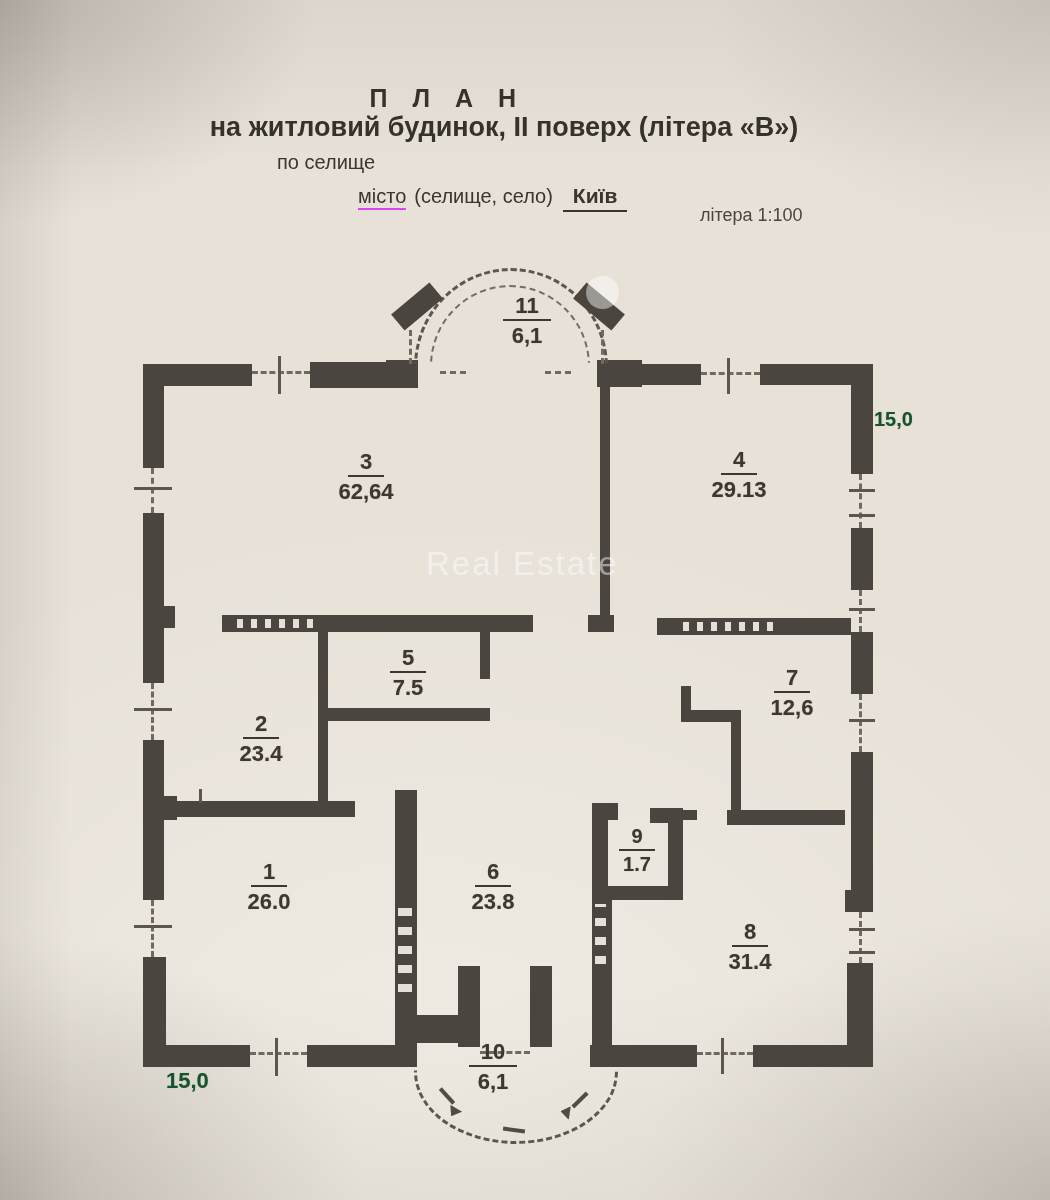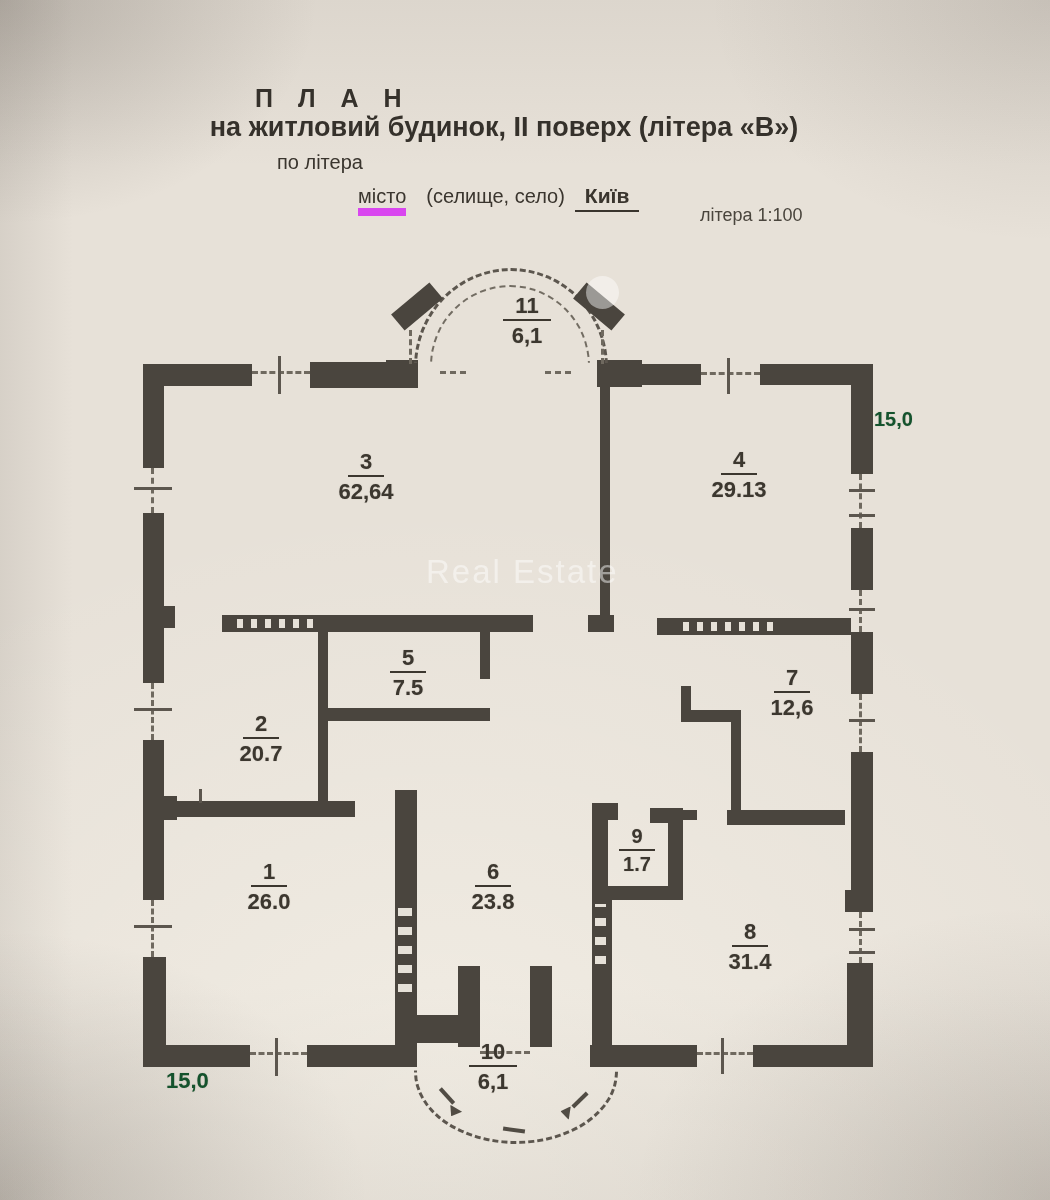--- a/index.html
+++ b/index.html
@@ -32,53 +32,53 @@
   .adash{position:absolute;background:#514c44}
   .tri{position:absolute;width:13px;height:11px;background:#514c44;clip-path:polygon(0 0,100% 40%,25% 100%)}
   
   .rlabel{position:absolute;width:90px;text-align:center;font-weight:bold;font-size:22px;color:#3c372f;
           text-shadow:0 0 1px rgba(60,55,47,.35);line-height:1.05}
   .rnum{display:inline-block;padding:0 12px 2px;border-bottom:2.5px solid #3c372f}
   .rarea{margin-top:3px}
   .rsmall{font-size:20px}
   .dim{position:absolute;font-weight:bold;color:#14532d;text-shadow:0 0 1px rgba(60,55,47,.3)}
   
-  .h-title{position:absolute;left:255px;top:84px;width:270px;text-align:left;
+  .h-title{position:absolute;left:255px;top:84px;width:270px;text-align:right;
            font-size:25px;font-weight:bold;letter-spacing:9px;color:#35312b}
   .h-sub{position:absolute;left:148px;top:112px;width:712px;text-align:center;
          font-size:27px;font-weight:bold;color:#35312b}
   .h-row{position:absolute;display:flex;align-items:baseline;color:#3a352e}
   .h-street{left:277px;top:151px}
   .h-city{left:358px;top:184px}
   .h-plain{font-size:20px}
-  .h-under{border-bottom:8px solid #d946ef}
+  .h-under{border-bottom:2px solid #d946ef}
   .h-street-val{font-size:22px;font-weight:bold;margin-left:12px;padding:0 14px 2px;border-bottom:2.5px solid #3a352e}
   .h-city-val{font-size:21px;font-weight:bold;margin-left:10px;padding:0 10px 2px;border-bottom:2.5px solid #3a352e}
   .h-scale{position:absolute;left:700px;top:205px;font-size:18px;color:#4a453d}
   
   .wm{position:absolute;left:424px;top:543px;pointer-events:none}
   .wm-axis{font-size:63px;font-weight:800;letter-spacing:5px;color:rgba(255,255,255,.72);
            font-family:"DejaVu Sans",sans-serif;line-height:1}
-  .wm-re{font-size:33px;font-weight:400;letter-spacing:2px;color:rgba(255,255,255,.48);margin:10px 0 0 2px}
+  .wm-re{font-size:33px;font-weight:400;letter-spacing:2px;color:rgba(255,255,255,.48);margin:2px 0 0 2px}
   .disc{position:absolute;left:586px;top:276px;width:33px;height:33px;border-radius:50%;
         background:rgba(255,255,255,.45)}
 </style>
 </head>
 <body>
 
 <div class="shade"></div>
 
 <div class="h-title">П Л А Н</div>
 <div class="h-sub">на житловий будинок, ІІ поверх (літера «В»)</div>
 <div class="h-row h-street">
-  <span class="h-plain">по літера</span>
+  <span class="h-plain">по селище</span>
 </div>
 <div class="h-row h-city">
   <span class="h-plain h-under">місто</span>
-  <span class="h-plain" style="margin-left:20px">(селище, село)</span>
+  <span class="h-plain" style="margin-left:8px">(селище, село)</span>
   <span class="h-city-val">Київ</span>
 </div>
 <div class="h-scale">літера 1:100</div>
 
 <div class="w" style="left:143px;top:364px;width:109px;height:22px"></div>
 <div class="w" style="left:310px;top:362px;width:108px;height:26px"></div>
 <div class="w" style="left:386px;top:360px;width:32px;height:28px"></div>
 <div class="w" style="left:597px;top:360px;width:45px;height:27px"></div>
 <div class="w" style="left:597px;top:364px;width:104px;height:21px"></div>
 <div class="w" style="left:760px;top:364px;width:113px;height:21px"></div>
@@ -186,21 +186,21 @@
 <div class="rlabel" style="left:694px;top:448px">
   <div class="rnum">4</div>
   <div class="rarea">29.13</div>
 </div>
 <div class="rlabel" style="left:363px;top:646px">
   <div class="rnum">5</div>
   <div class="rarea">7.5</div>
 </div>
 <div class="rlabel" style="left:216px;top:712px">
   <div class="rnum">2</div>
-  <div class="rarea">20.7</div>
+  <div class="rarea">23.4</div>
 </div>
 <div class="rlabel" style="left:747px;top:666px">
   <div class="rnum">7</div>
   <div class="rarea">12,6</div>
 </div>
 <div class="rlabel rsmall" style="left:592px;top:826px">
   <div class="rnum">9</div>
   <div class="rarea">1.7</div>
 </div>
 <div class="rlabel" style="left:224px;top:860px">

